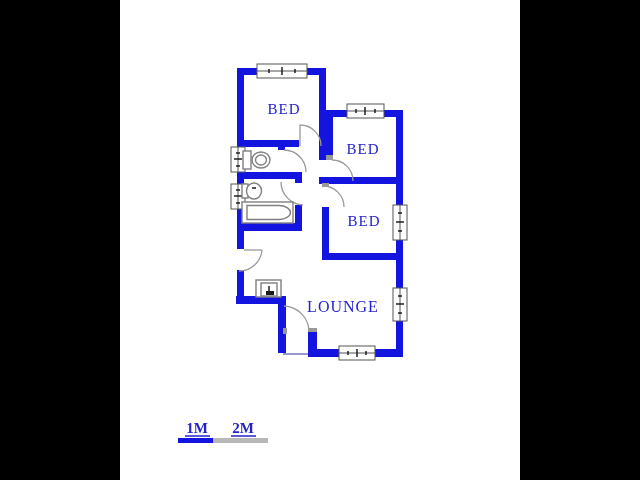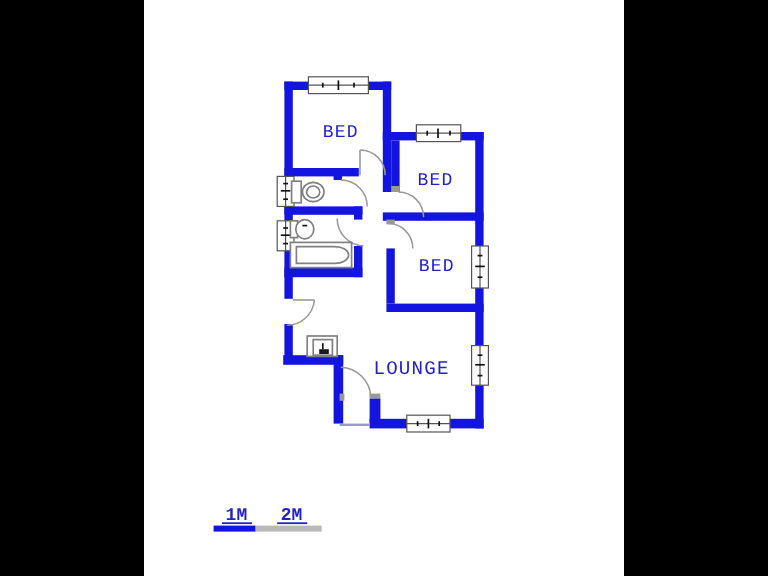--- a/index.html
+++ b/index.html
@@ -1,17 +1,17 @@
 <!DOCTYPE html>
 <html style="--background: #000000; --panel: #ffffff; --wall: #1414e0; --label: #2222cc; --fixture: #808080; --window_frame: #555555; --door_gray: #999999; --frame_gray: #999999; --threshold: #9999cc; --scale_gray: #b8b8b8;"><head>
 <meta charset="utf-8">
 <style>
   html,body{margin:0;padding:0;background:#000;}
   .stage{position:relative;width:588px;height:480px;background:var(--background,#000);overflow:hidden;
-         font-family:Liberation Mono, monospace;}
+         font-family:Liberation Serif, serif;}
   .panel{position:absolute;left:120px;top:0;width:400px;height:480px;background:var(--panel,#fff);}
   svg{position:absolute;left:0;top:0;}
   .wall{fill:var(--wall,#1414e0);stroke:none;}
   .cap{fill:var(--frame_gray,#999);}
   .win-frame{fill:#fff;stroke:var(--window_frame,#555);stroke-width:1;}
   .win-line{stroke:var(--window_frame,#555);stroke-width:1;}
   .win-tick{stroke:#111;stroke-width:1.4;}
   .door-arc{fill:none;stroke:var(--door_gray,#999);stroke-width:1.3;}
   .door-leaf{stroke:var(--door_gray,#999);stroke-width:1.3;}
   .threshold{stroke:var(--threshold,#9999cc);stroke-width:2;}

